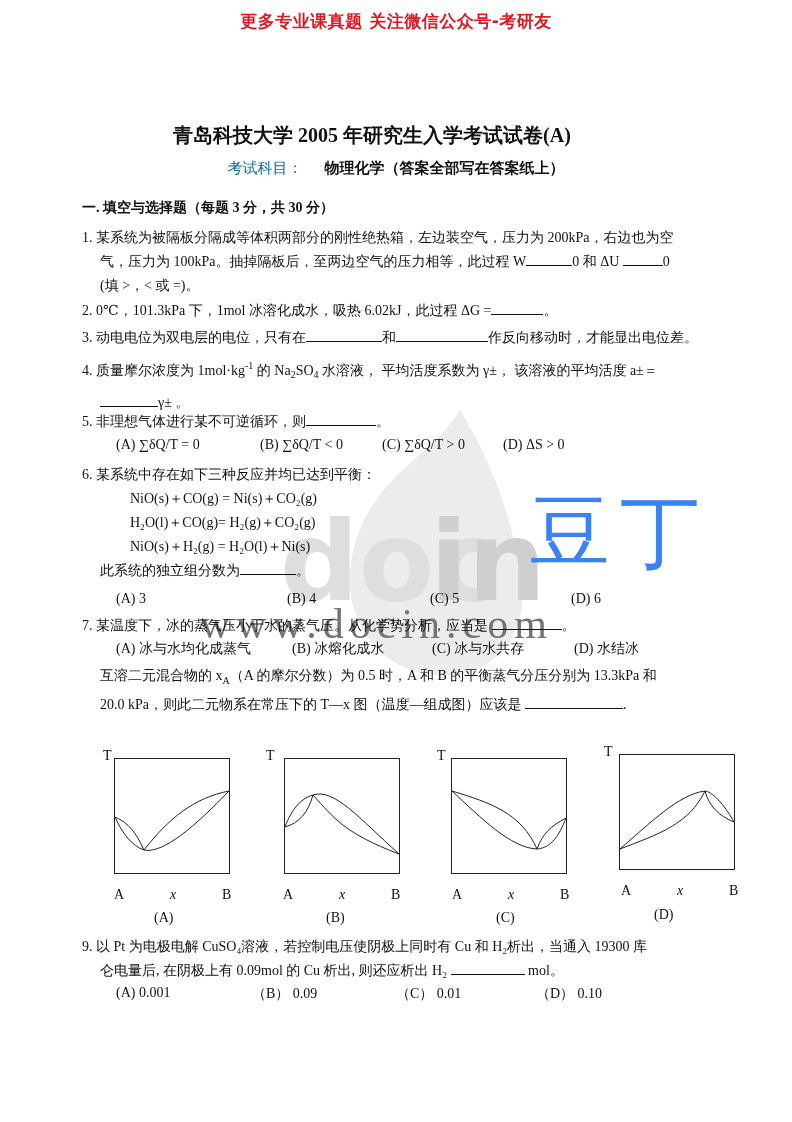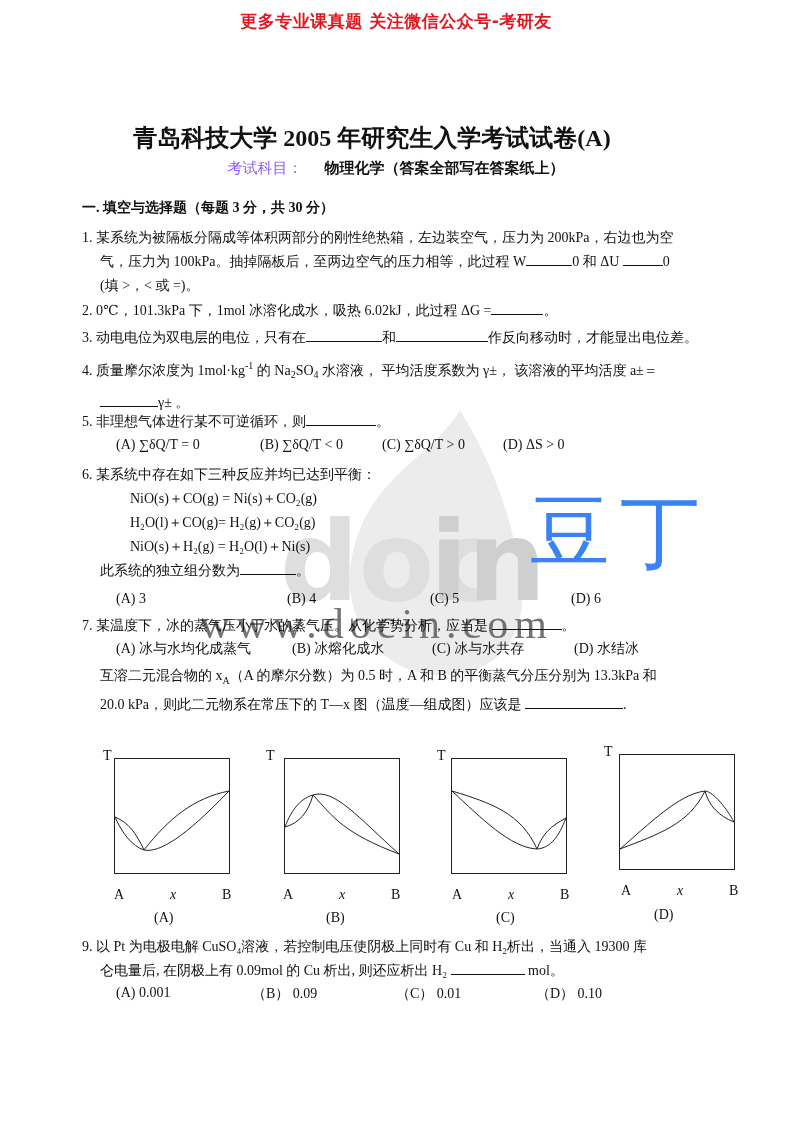--- a/index.html
+++ b/index.html
@@ -1,23 +1,23 @@
 <!DOCTYPE html>
 <html><head>
 <meta charset="utf-8">
 <style>
   html, body { margin:0; padding:0; background:#ffffff; }
   body { width:792px; height:1122px; position:relative; overflow:hidden;
          font-family:"Liberation Serif","DejaVu Serif",serif; color:#111; }
   .abs { position:absolute; }
   .banner { top:10px; left:0; width:792px; text-align:center; color:#e0171f;
             font-family:"DejaVu Sans","Liberation Sans",sans-serif; font-weight:bold; font-size:17px; letter-spacing:0.5px; }
-  .title { top:122px; left:0; width:744px; text-align:center; font-size:24px; font-weight:bold; }
+  .title { top:122px; left:0; width:744px; text-align:center; font-size:20px; font-weight:bold; }
   .subtitle { top:159px; left:0; width:792px; text-align:center; font-size:15px; }
-  .subtitle .lbl { color:#8b5cf6; margin-right:14px; }
+  .subtitle .lbl { color:#0369a1; margin-right:14px; }
   .subtitle .subj { font-weight:bold;padding-left:8px; }
   .section { top:199px; left:82px; font-size:14px; font-weight:bold; }
   .q { left:82px; font-size:14px; line-height:24px; width:660px; }
   .indent { padding-left:18px; }
   .blank { display:inline-block; border-bottom:1px solid #111; height:14px; vertical-align:baseline; }
   .opt { position:absolute; font-size:14px; }
   .wm { position:absolute; pointer-events:none; color:#d0d0d0; }
   .diag-label { position:absolute; font-size:14px; }
   svg.diag { position:absolute; }
   sub, sup { font-size:10px; }

